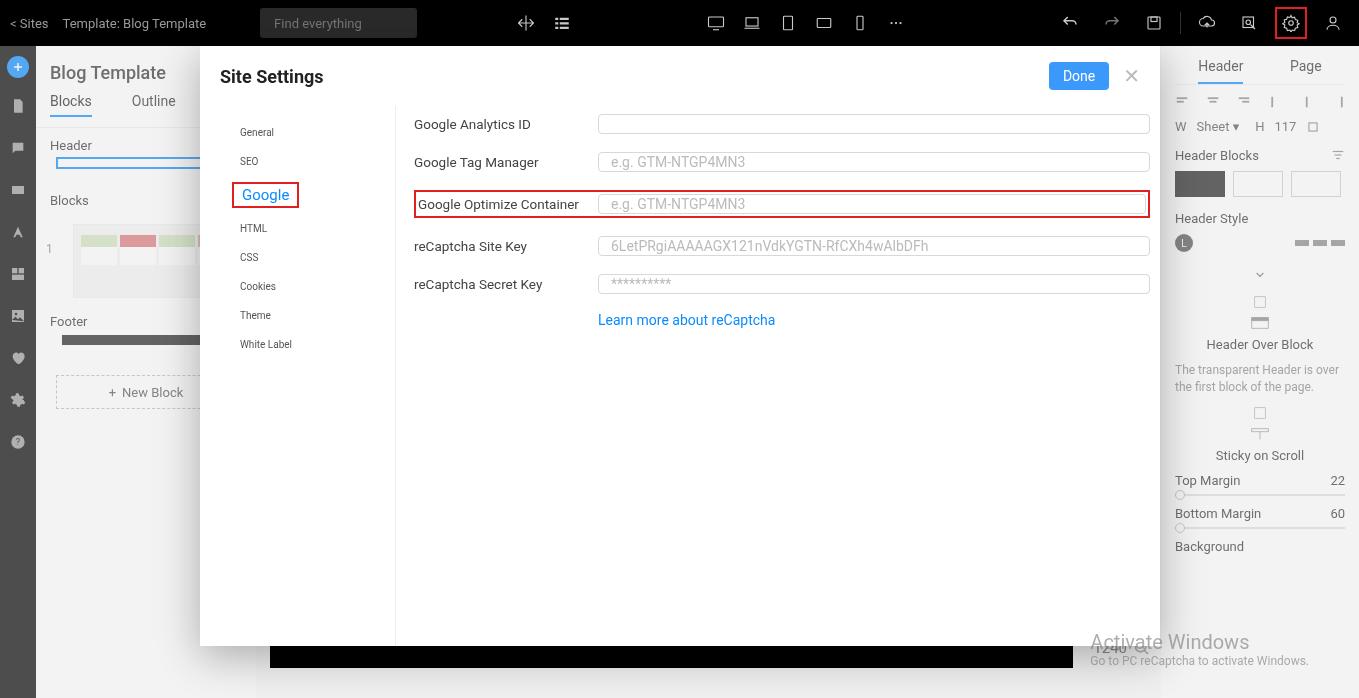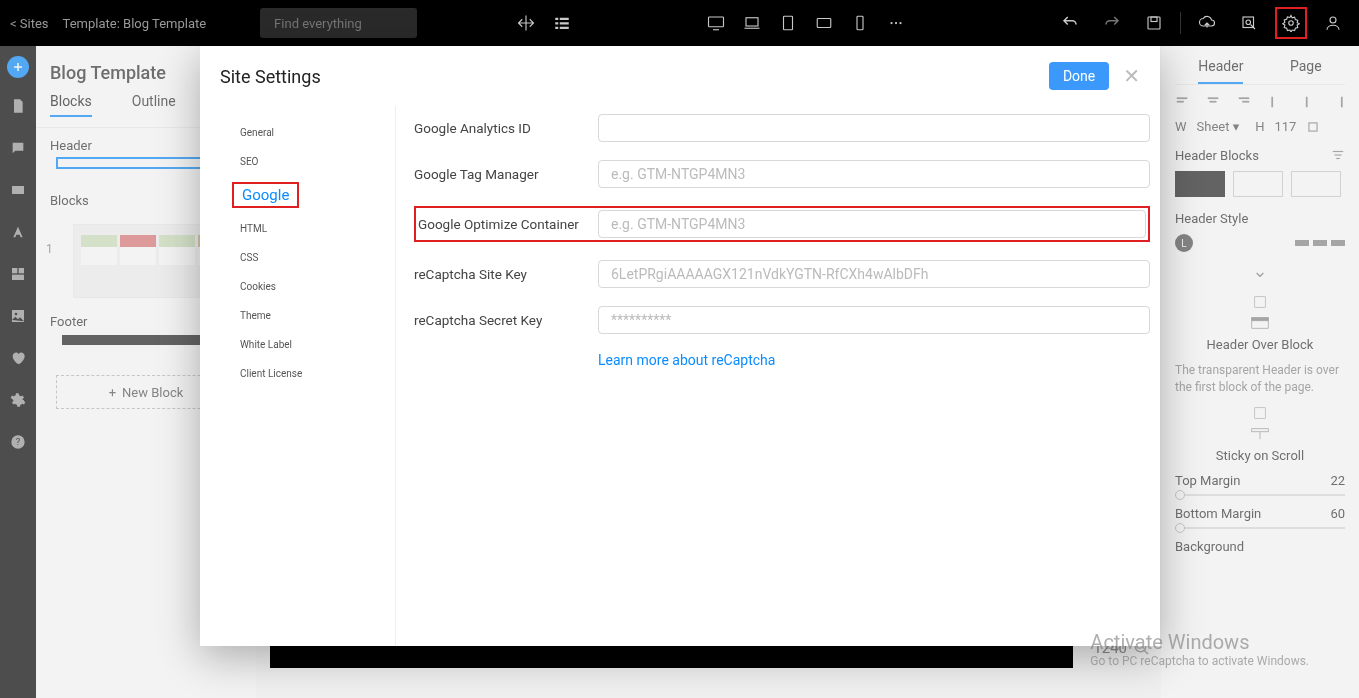--- a/index.html
+++ b/index.html
@@ -59,32 +59,32 @@
 .canvas-area { position: absolute; left: 256px; top: 46px; right: 198px; bottom: 0; background: #f0f0f0; }
 .canvas-bar { position:absolute; bottom:30px; left:0; right:0; display:flex; align-items:center; justify-content:flex-start; padding-left:14px;}
 .canvas-strip{background:#000;height:40px;flex:1;margin-right:10px;}
 .zoom-box{display:flex;align-items:center;gap:6px;color:#888;font-size:15px;padding:0 10px;} 
 .dim-right{position:absolute; top:46px; right:0; bottom:0; width:198px; background:rgba(220,220,220,0.35); pointer-events:none;}
 .dim-left{position:absolute; top:46px; left:0; bottom:0; width:256px; background:rgba(220,220,220,0.35); pointer-events:none;}
 
 
 .modal { position: absolute; left: 200px; top: 46px; width: 960px; height: 600px; background: #fff; box-shadow: 0 10px 40px rgba(0,0,0,0.3); display: flex; flex-direction: column; }
 .modal-header { padding: 16px 20px; display: flex; justify-content: space-between; align-items: center; }
-.modal-title { font-size: 18px; font-weight: 400; color: #222; }
+.modal-title { font-size: 18px; font-weight: 700; color: #222; }
 .modal-actions { display: flex; align-items: center; gap: 14px; }
 .done-btn { background: #3b99fc; color: #fff; padding: 6px 14px; border-radius: 4px; font-size: 14px; cursor: pointer; border:none; }
 .close-x { color: #bbb; font-size: 20px; cursor: pointer; }
 .modal-body { display: flex; flex: 1; }
 .modal-sidebar { width: 195px; padding: 12px 0; border-right: none; }
 .modal-nav-item { padding: 9px 37px; font-size: 10px; color: #555; cursor: pointer; border-left: 3px solid transparent; }
 .google-highlight { display: inline-block; border: 2px solid #e02020; padding: 2px 8px; margin-left: 32px; color: #0a8cff; font-size: 15px; cursor:pointer; }
 .modal-content { flex: 1; padding: 8px 10px 8px 18px; border-left: 1px solid #eee; }
 .form-row { display: flex; align-items: center; margin-bottom: 18px; }
 .form-label { width: 184px; font-size: 13.5px; color: #444; }
-.form-input { flex: 1; height: 28px; border: 1px solid #d8d8d8; border-radius: 4px; padding: 0 12px; font-size: 14px; color: #333; }
+.form-input { flex: 1; height: 20px; border: 1px solid #d8d8d8; border-radius: 4px; padding: 0 12px; font-size: 14px; color: #333; }
 .form-input::placeholder { color: #bbb; }
 .opt-wrap{display:flex;align-items:center;border:2px solid #e02020;padding:2px;margin-bottom:18px;}
 .opt-wrap .form-label{border:none;height:auto;padding:0;margin:0;width:180px;}
 .opt-wrap .form-input{border:1px solid #d8d8d8;}
 .learn-link { color: #0a8cff; font-size: 14px; margin-left: 184px; cursor: pointer; }
 
 
 .watermark { position: absolute; right: 50px; bottom: 30px; text-align: left; color: rgba(120,120,120,0.6); pointer-events: none; }
 .watermark .l1 { font-size: 20px; }
 .watermark .l2 { font-size: 12px; }
@@ -437,21 +437,20 @@
   <div class="modal-body">
     <div class="modal-sidebar">
       <div class="modal-nav-item">General</div>
       <div class="modal-nav-item">SEO</div>
       <div style="padding:6px 0;"><span class="google-highlight">Google</span></div>
       <div class="modal-nav-item">HTML</div>
       <div class="modal-nav-item">CSS</div>
       <div class="modal-nav-item">Cookies</div>
       <div class="modal-nav-item">Theme</div>
       <div class="modal-nav-item">White Label</div>
-      <div class="modal-nav-item">Client License</div>
     </div>
     <div class="modal-content">
       <div class="form-row">
         <div class="form-label">Google Analytics ID</div>
         <input class="form-input" style="">
       </div>
       <div class="form-row">
         <div class="form-label">Google Tag Manager</div>
         <input class="form-input" placeholder="e.g. GTM-NTGP4MN3" style="">
       </div>

